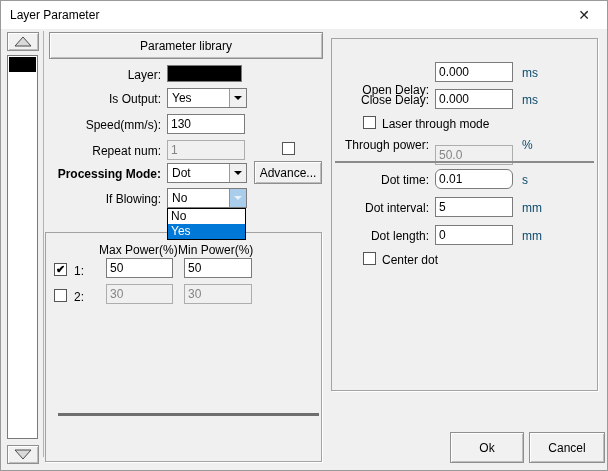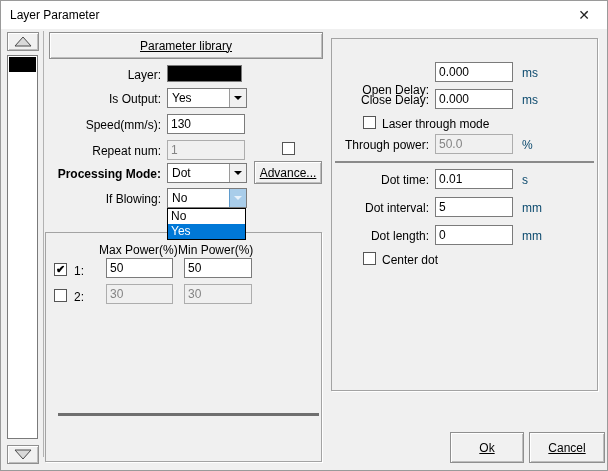--- a/index.html
+++ b/index.html
@@ -13,21 +13,21 @@
   .spinbtn { position:absolute; width:32px; height:19px; background:#f1f1f1;
              border:1px solid #8f8f8f; box-shadow:inset 1px 1px 0 #fff, inset -1px -1px 0 #bdbdbd;
              display:flex; align-items:center; justify-content:center; padding:0; }
   .listbox { position:absolute; left:6px; top:54px; width:31px; height:384px;
              background:#fff; border:1px solid #7a7a7a; }
   .list-item { margin:1px; height:15px; }
   .vdivider { position:absolute; left:42px; top:30px; width:1px; height:426px; background:#b2b2b2; }
   .btn { position:absolute; background:#f1f1f1; border:1px solid #8f8f8f;
          box-shadow:inset 1px 1px 0 #ffffff, inset -1px -1px 0 #bdbdbd;
          font-family:"Liberation Sans",sans-serif; font-size:12px; color:#000;
-         text-align:center; cursor:pointer;text-decoration:underline; }
+         text-align:center; cursor:pointer; }
   .label { position:absolute; font-size:12px; color:#000; white-space:nowrap; }
   .r-label { text-align:right; }
   .tbox { position:absolute; height:20px; border:1px solid #7b7b7b; background:#fff;
           font-family:"Liberation Sans",sans-serif; font-size:12px; color:#000; padding:0 3px; }
   .tbox.disabled { background:#f0f0f0; color:#848484; border-color:#adadad; }
   .swatch { position:absolute; border:1px solid #7b7b7b; }
   .combo { position:absolute; width:80px; height:20px; background:#fff; border:1px solid #7b7b7b; }
   .combo-text { position:absolute; left:4px; top:2px; font-size:12px; color:#000; }
   .combo-btn { position:absolute; right:0; top:0; width:17px; height:18px; background:#f0f0f0;
                border-left:1px solid #9a9a9a; display:flex; align-items:center; justify-content:center; }
@@ -138,27 +138,27 @@
   <span class="unit" style="left:521px; top:65px;">ms</span>
 
   <span class="label r-label" style="right:178px; top:92px;">Close Delay:</span>
   <input class="tbox" style="left: 434px; top: 88px; width: 78px;" value="0.000">
   <span class="unit" style="left:521px; top:92px;">ms</span>
 
   <div class="checkbox" style="left:362px; top:115px;"></div>
   <span class="label" style="left:381px; top:116px;">Laser through mode</span>
 
   <span class="label r-label" style="right:178px; top:137px;">Through power:</span>
-  <input class="tbox disabled" style="left: 434px; top: 133px; width: 78px;" value="50.0">
+  <input class="tbox disabled" style="left: 434px; top: 144px; width: 78px;" value="50.0">
   <span class="unit" style="left:521px; top:137px;">%</span>
 
   <div class="sep" style="left:334px; top:160px; width:259px; height:2px; background:#8a8a8a;"></div>
 
   <span class="label r-label" style="right:178px; top:172px;">Dot time:</span>
-  <input class="tbox" style="left: 434px; top: 168px; width: 78px;" value="0.01">
+  <input class="tbox" style="left: 434px; top: 168px; width: 78px; border-radius: 6px;" value="0.01">
   <span class="unit" style="left:521px; top:172px;">s</span>
 
   <span class="label r-label" style="right:178px; top:200px;">Dot interval:</span>
   <input class="tbox" style="left: 434px; top: 196px; width: 78px;" value="5">
   <span class="unit" style="left:521px; top:200px;">mm</span>
 
   <span class="label r-label" style="right:178px; top:228px;">Dot length:</span>
   <input class="tbox" style="left: 434px; top: 224px; width: 78px;" value="0">
   <span class="unit" style="left:521px; top:228px;">mm</span>
 

